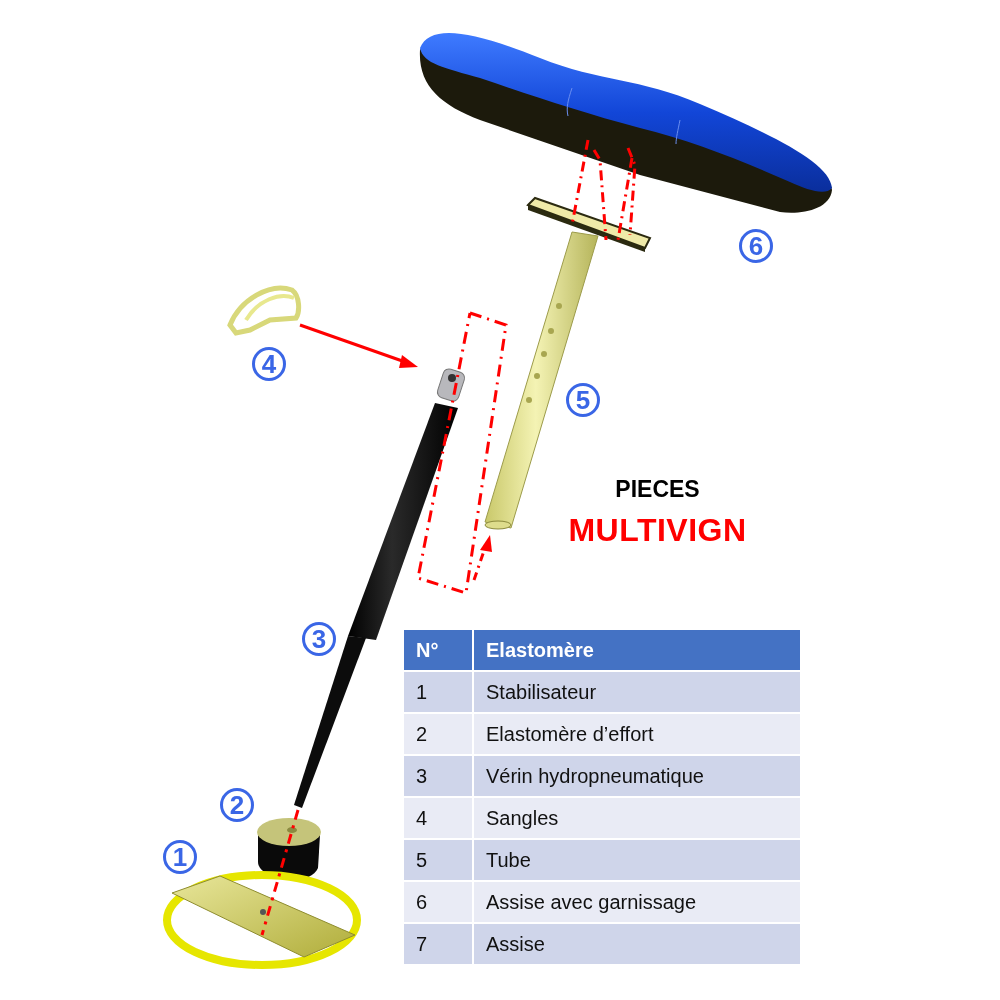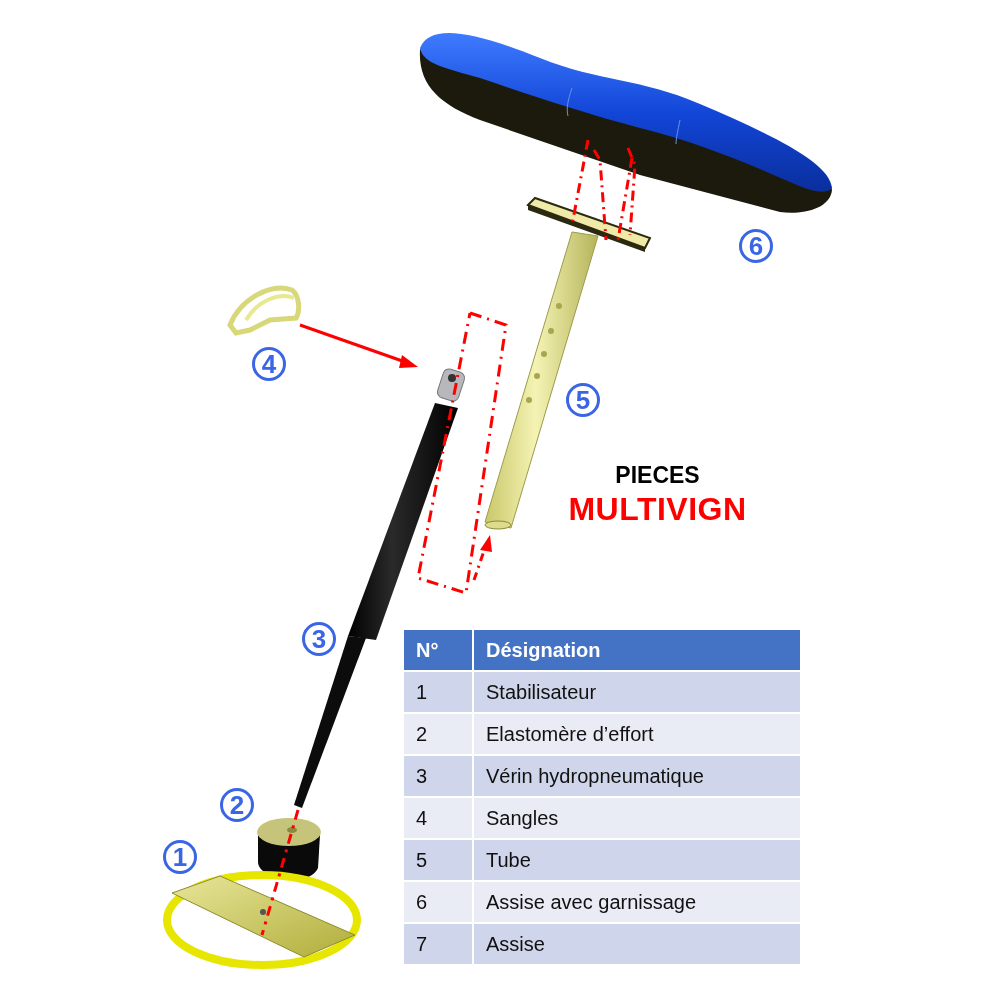--- a/index.html
+++ b/index.html
@@ -1,21 +1,21 @@
 <!DOCTYPE html>
 <html><head>
 <meta charset="utf-8">
 <style>
   html, body { margin:0; padding:0; background:#ffffff; }
   body { width:1000px; height:1000px; position:relative; overflow:hidden; font-family:"Liberation Sans", sans-serif; }
   .diagram { position:absolute; left:0; top:0; width:1000px; height:1000px; }
   .callout { position:absolute; width:34px; height:34px; border:3px solid #3a66e6; border-radius:50%; color:#3a66e6; font-family:"Liberation Sans", sans-serif; font-size:26px; font-weight:bold; display:flex; align-items:center; justify-content:center; box-sizing:border-box; line-height:1; }
-  .title-block { position:absolute; left:540px; top:460px; width:235px; text-align:center; }
+  .title-block { position:absolute; left:540px; top:474px; width:235px; text-align:center; }
   .title-line { font-family:"Liberation Sans", sans-serif; font-weight:bold; font-size:23px; color:#000; line-height:30px; }
-  .title-brand { font-family:"Liberation Sans", sans-serif; font-weight:bold; font-size:32px; color:#ff0000; line-height:38px; letter-spacing:0.5px; }
+  .title-brand { font-family:"Liberation Sans", sans-serif; font-weight:bold; font-size:32px; color:#ff0000; line-height:38px; letter-spacing:0.5px;margin-top:7px; }
   table.parts { position:absolute; left:402px; top:628px; width:400px; border-collapse:separate; border-spacing:2px; font-family:"Liberation Sans", sans-serif; }
   table.parts th { background:#4472c4; color:#fff; font-weight:bold; font-size:20px; text-align:left; height:40px; padding:0 0 0 12px; }
   table.parts td { font-size:20px; color:#111; height:40px; padding:0 0 0 12px; }
   table.parts tr.odd td { background:#cfd5ea; }
   table.parts tr.even td { background:#e9ebf5; }
   table.parts th.col-num, table.parts td.col-num { width:56px; }
 </style>
 </head>
 <body>
 
@@ -117,21 +117,21 @@
 
 <div class="title-block">
   <div class="title-line">PIECES</div>
   <div class="title-brand">MULTIVIGN</div>
 </div>
 
 <table class="parts">
   <thead>
     <tr>
       <th class="col-num">N°</th>
-      <th>Désignation</th>
+      <th>Elastomère</th>
     </tr>
   </thead>
   <tbody>
     <tr class="odd">
       <td class="col-num">1</td>
       <td>Stabilisateur</td>
     </tr>
     <tr class="even">
       <td class="col-num">2</td>
       <td>Elastomère d’effort</td>

